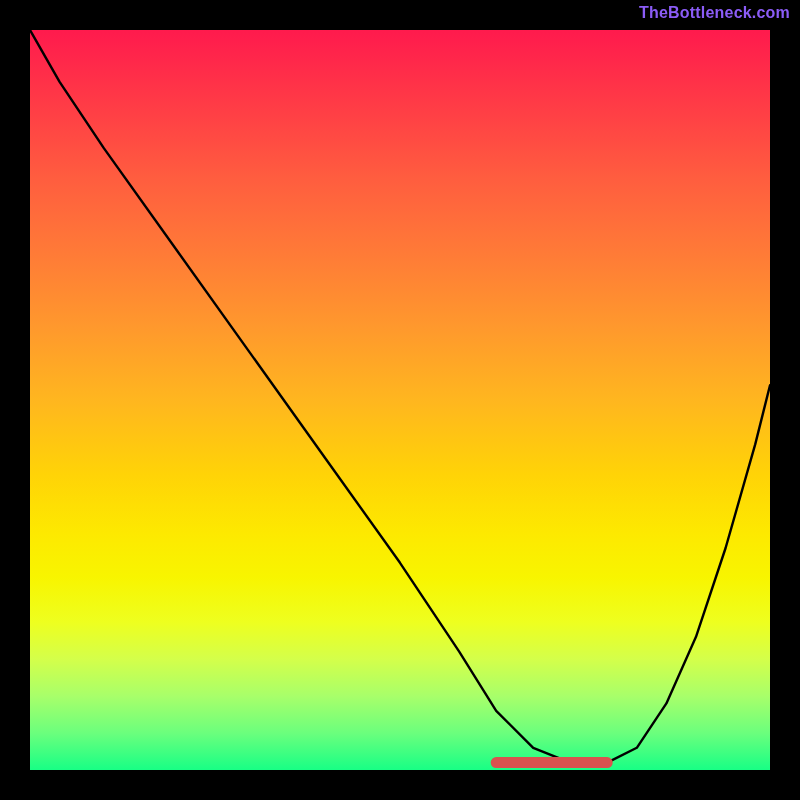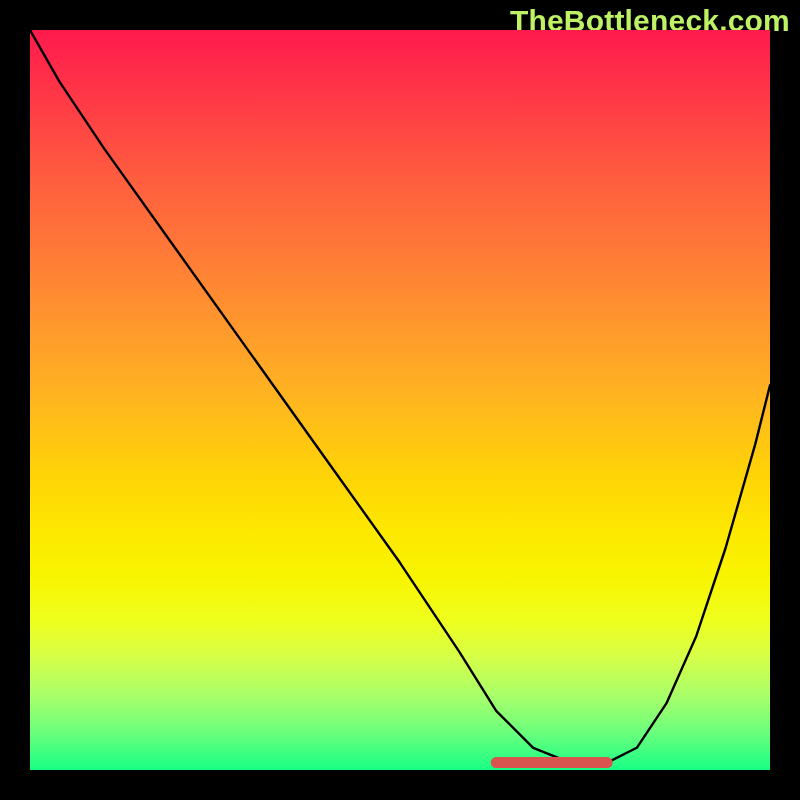--- a/index.html
+++ b/index.html
@@ -8,23 +8,23 @@
     position: relative;
     width: 800px;
     height: 800px;
     background: #000;
   }
   .watermark {
     position: absolute;
     top: 4px;
     right: 10px;
     font-family: Arial, sans-serif;
-    font-size: 30px;
+    font-size: 16px;
     font-weight: bold;
-    color: #bef264;
+    color: #8b5cf6;
     letter-spacing: 0.2px;
   }
   .plot {
     position: absolute;
     left: 30px;
     top: 30px;
     width: 740px;
     height: 740px;
   }
   .gradient {

